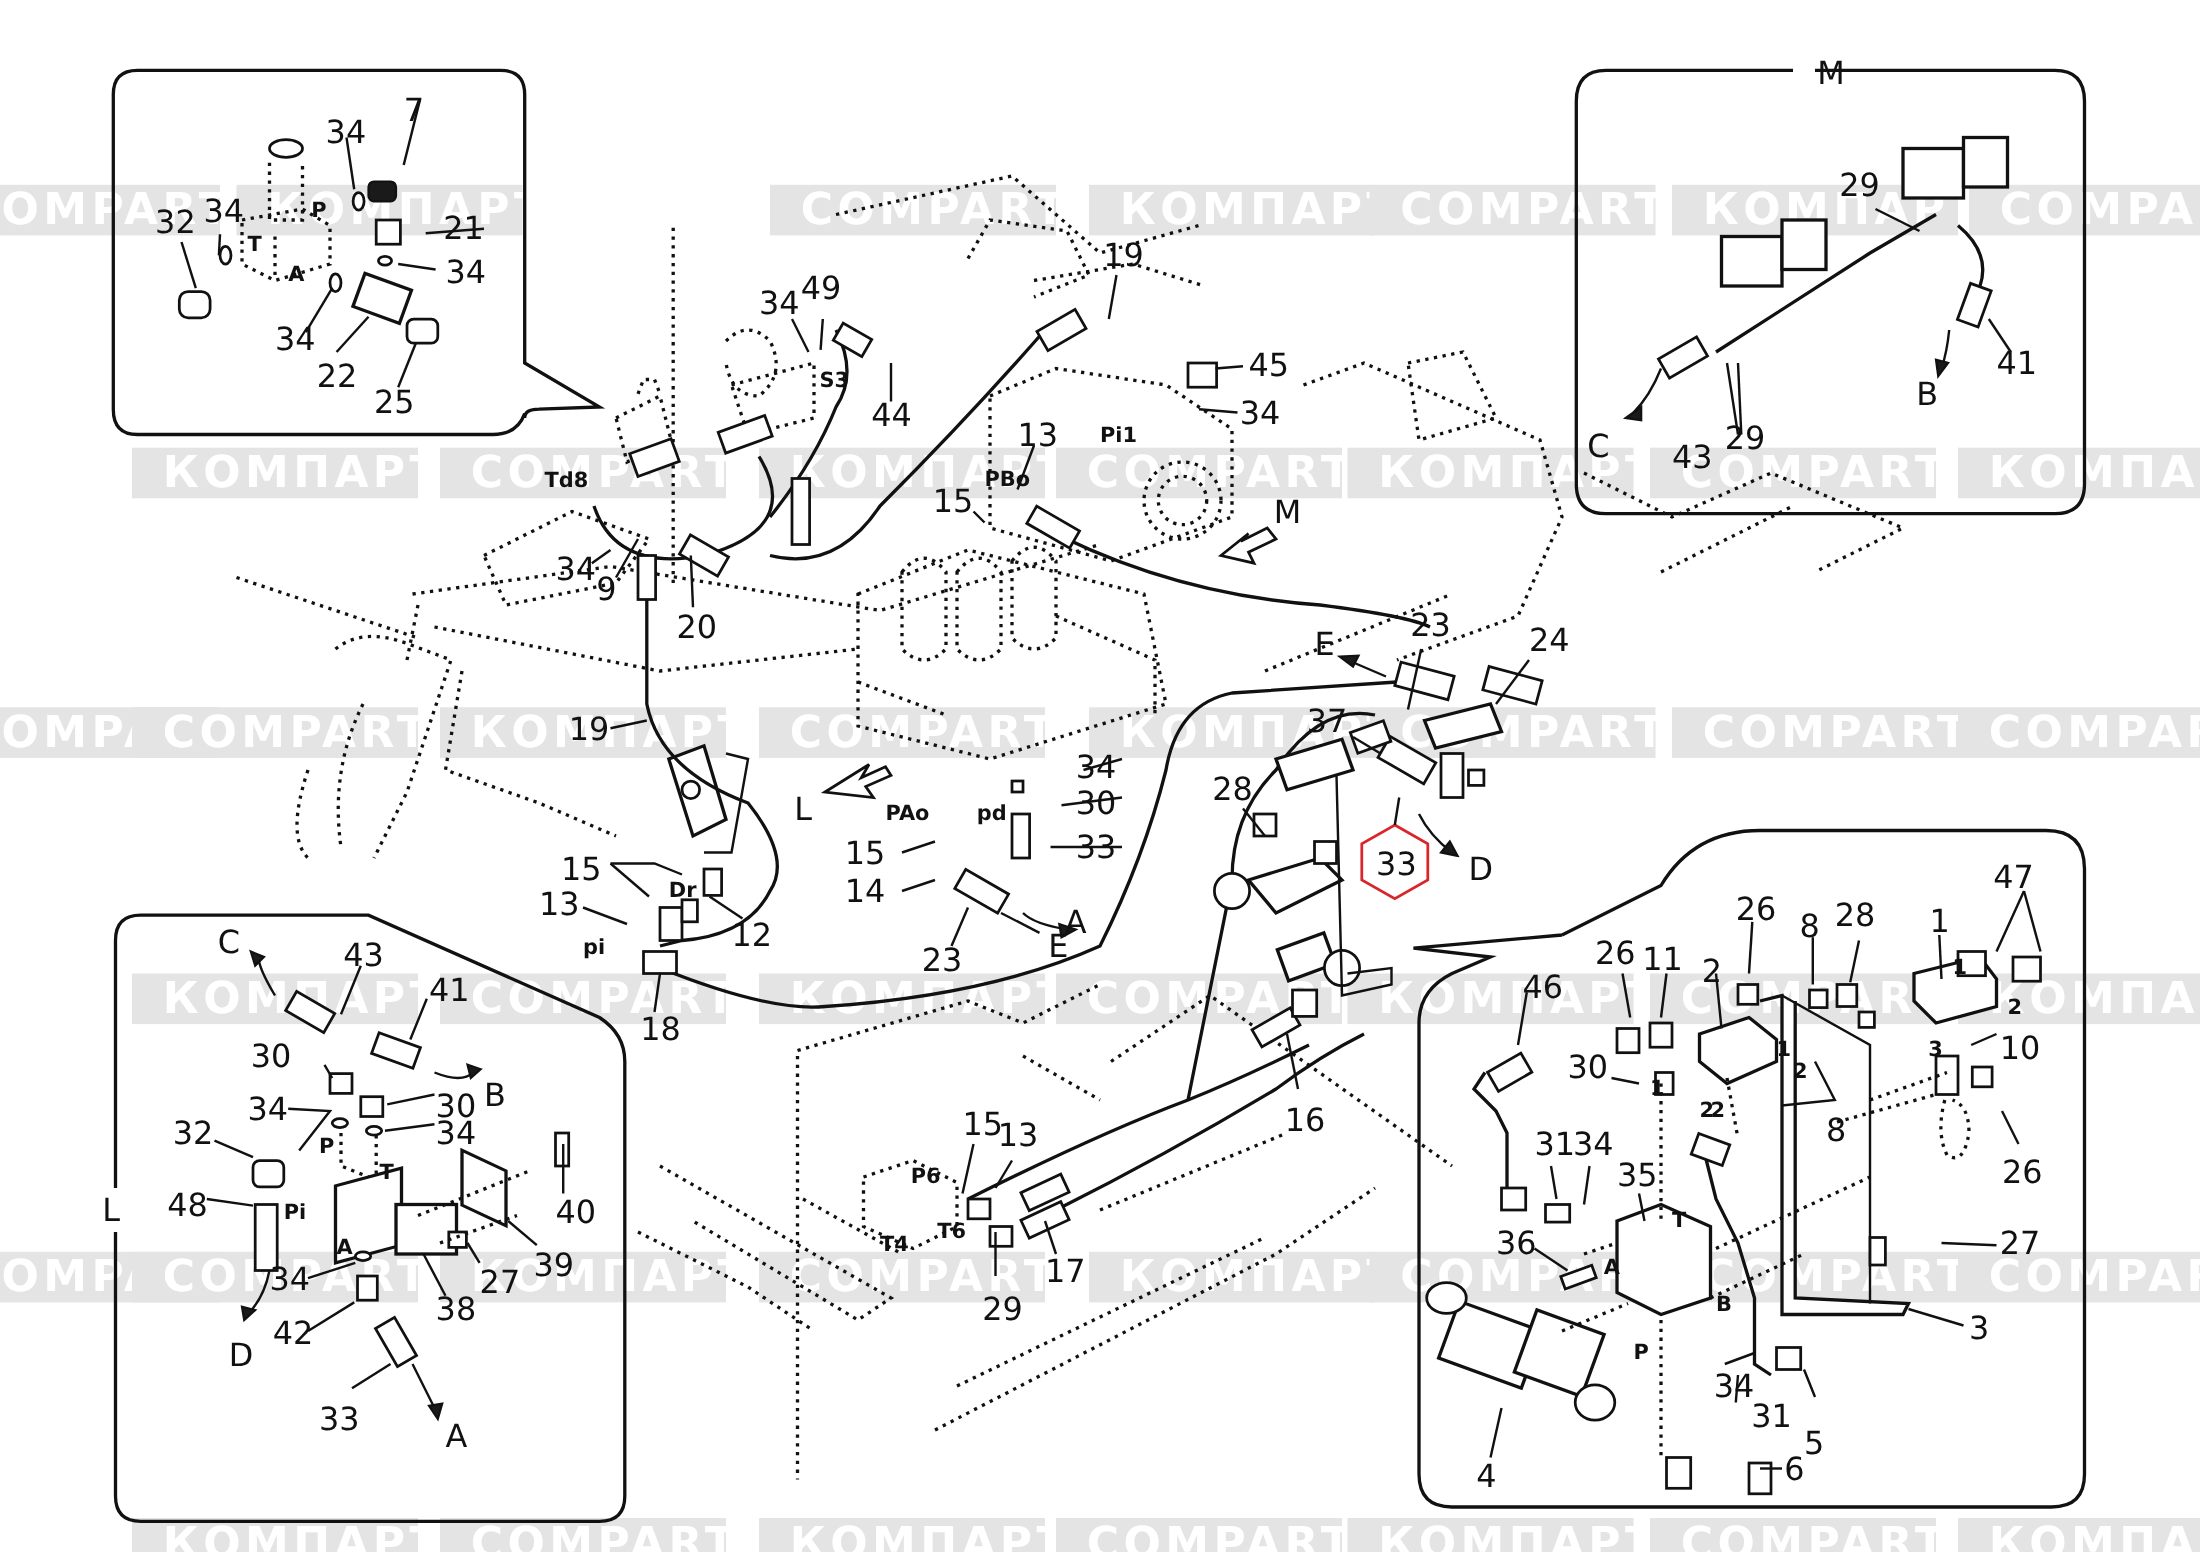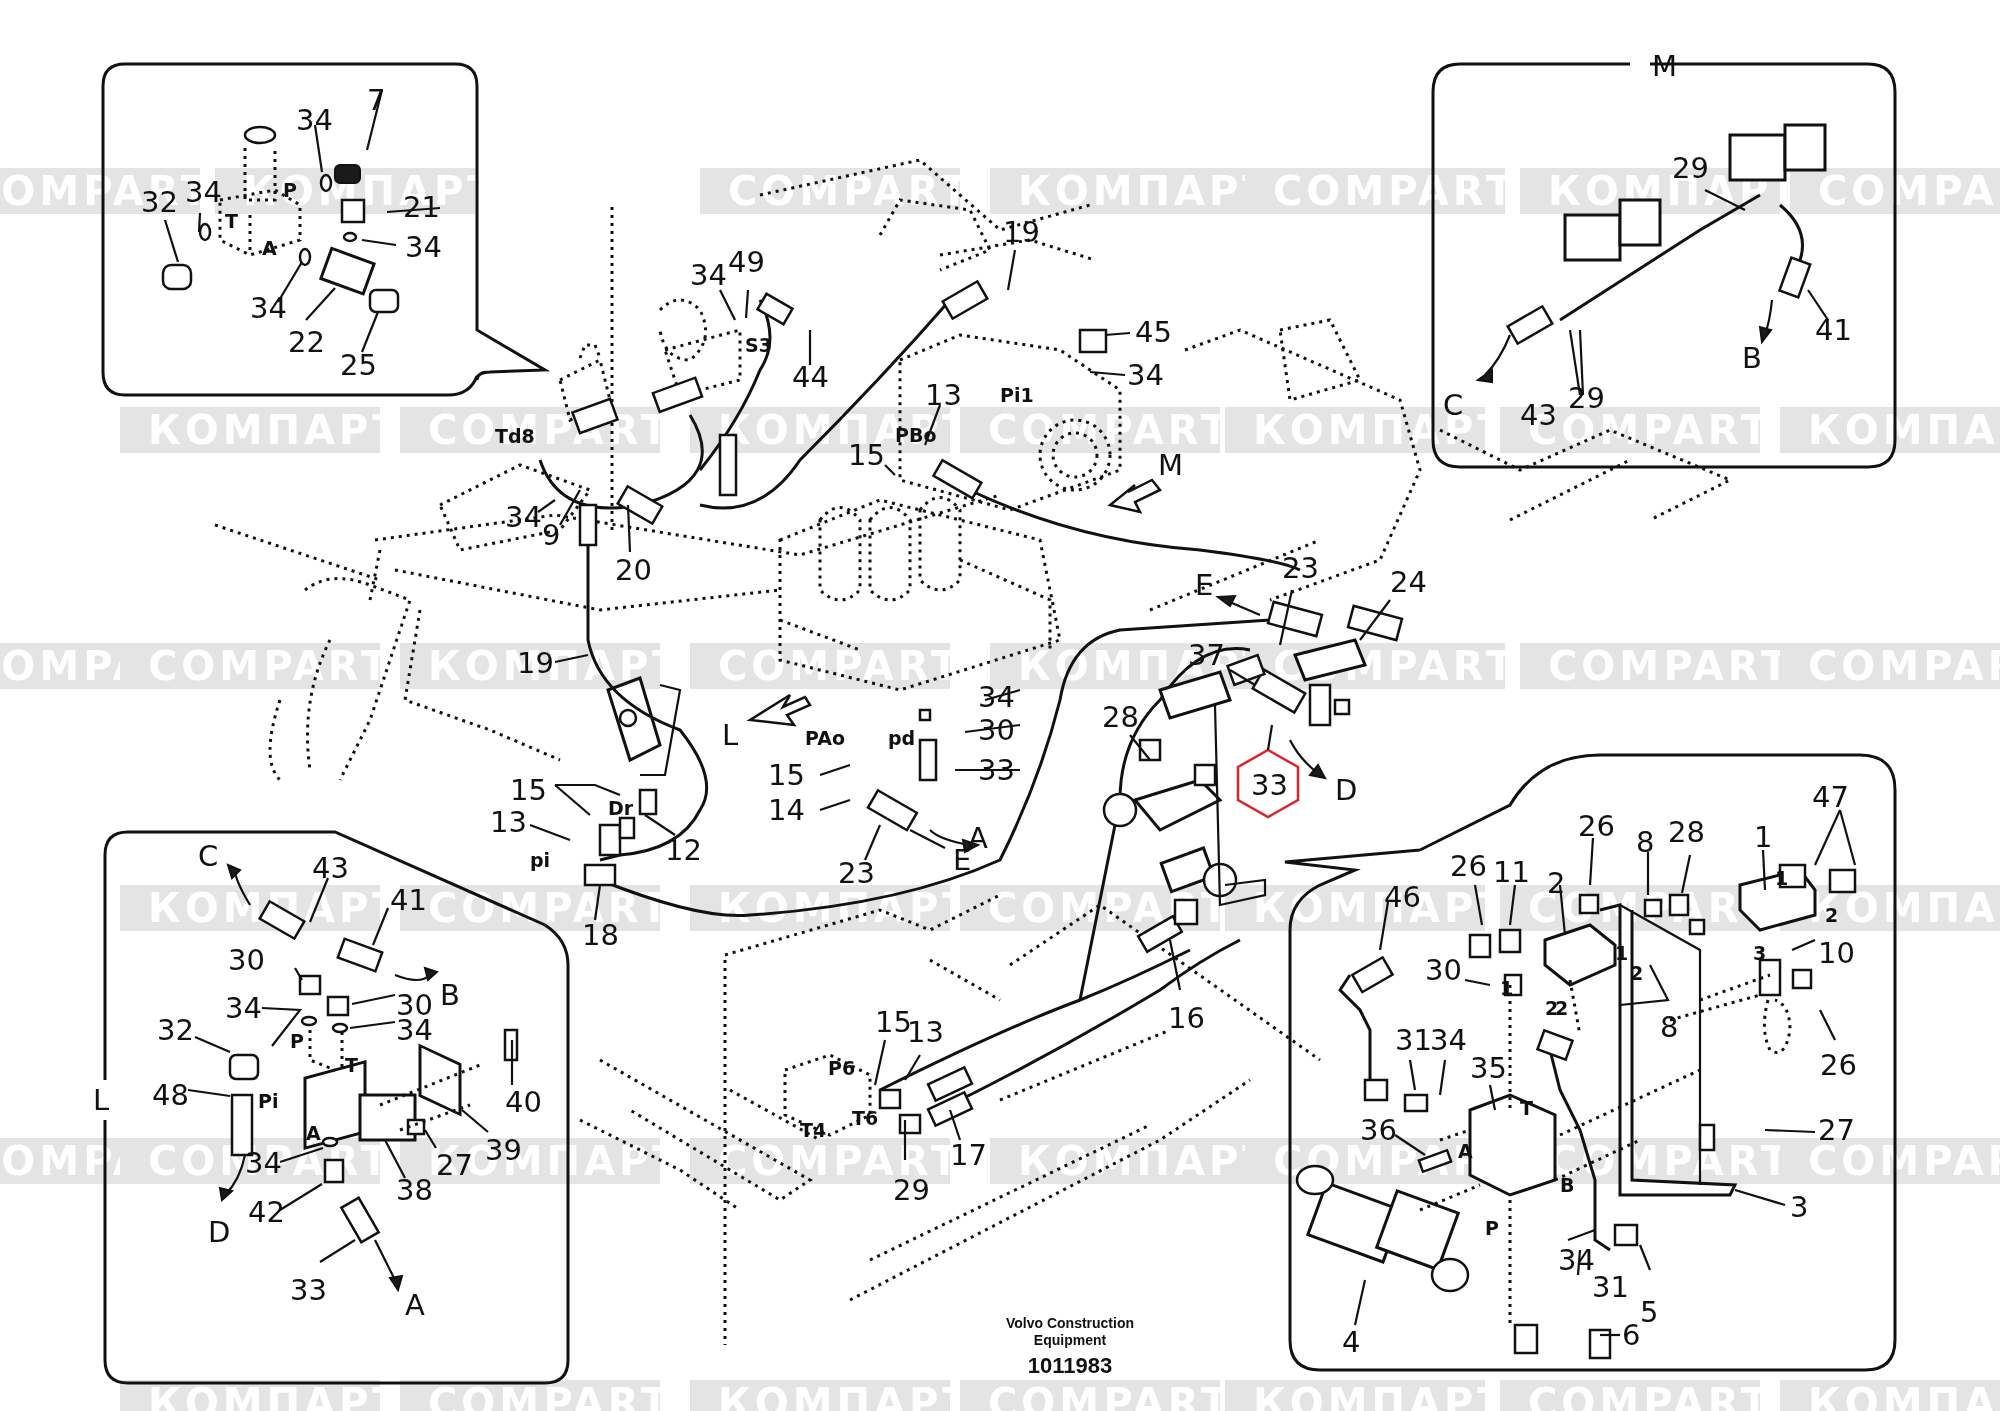--- a/index.html
+++ b/index.html
@@ -582,18 +582,13 @@
       <text class="lbl" x="1818" y="1140">27</text>
       <text class="lbl" x="1790" y="1217">3</text>
       <text class="lbl" x="1558" y="1270">34</text>
       <text class="lbl" x="1592" y="1297">31</text>
       <text class="lbl" x="1640" y="1322">5</text>
       <text class="lbl" x="1342" y="1352">4</text>
       <text class="lbl" x="1622" y="1345">6</text>
     </g>
   </svg>
 
-  <div id="footer">
-    <div class="mfr">Volvo Construction</div>
-    <div class="mfr">Equipment</div>
-    <div class="num">1011983</div>
-  </div>
 </div>
 
 </body></html>

